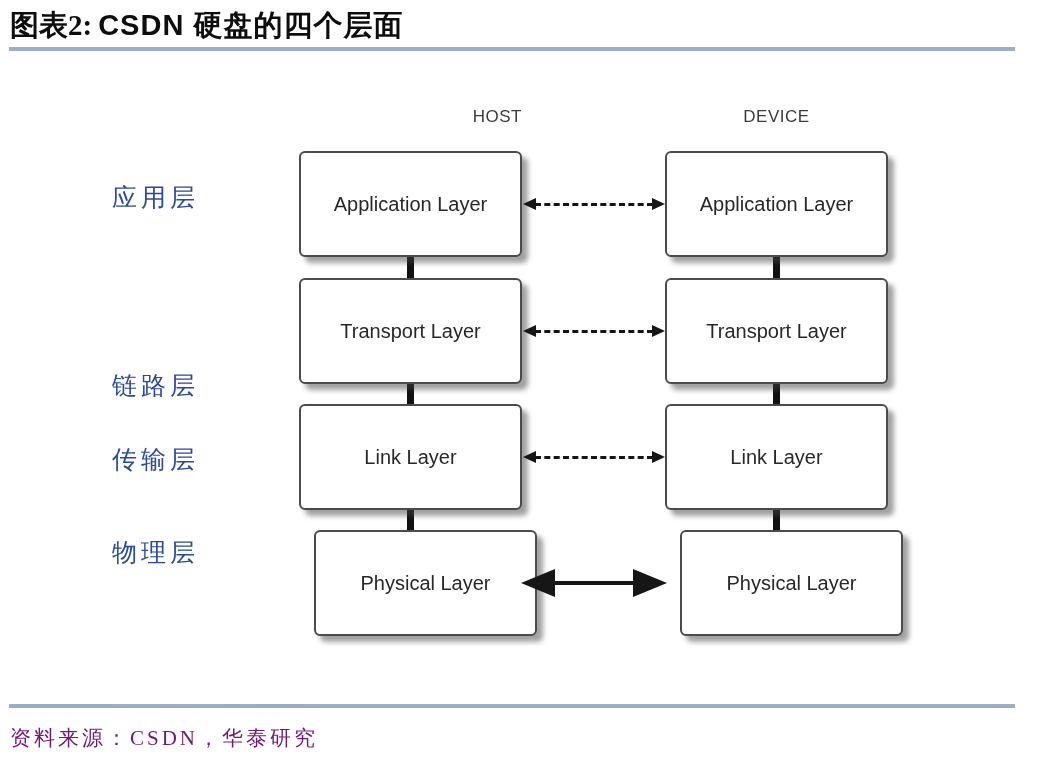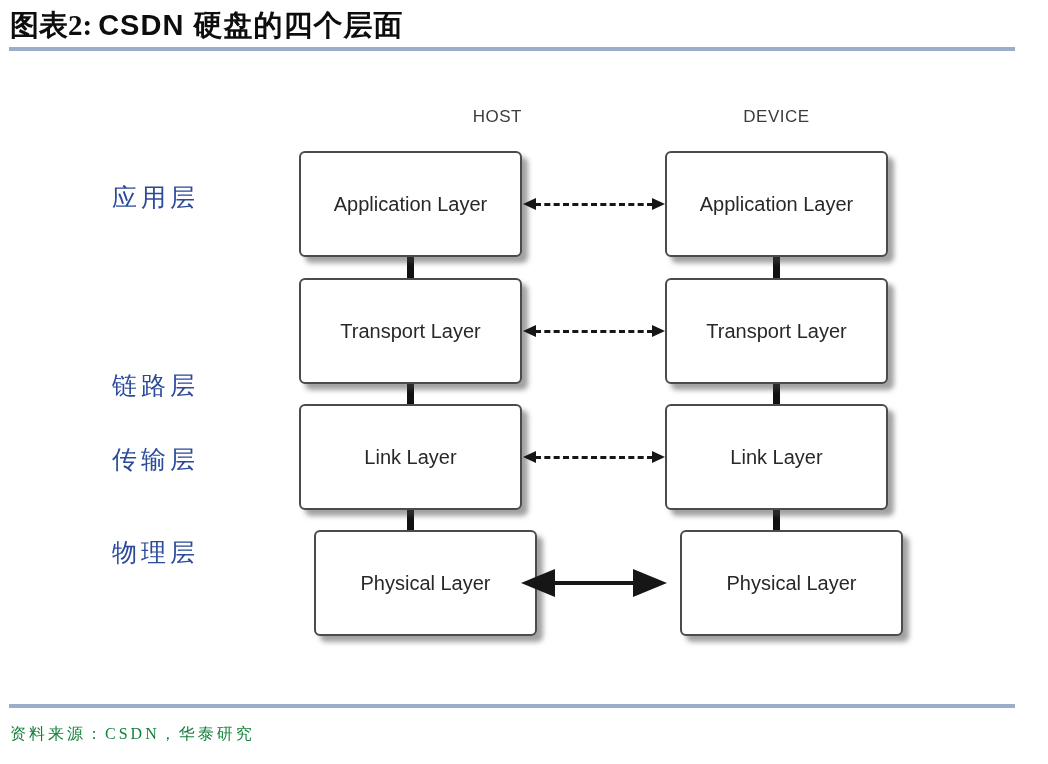--- a/index.html
+++ b/index.html
@@ -144,22 +144,22 @@
   .cn0 { top: 181px; }
   .cn1 { top: 321px; margin-top: 48px; }
   .cn2 { top: 443px; }
   .cn3 { top: 536px; }
 
   
   .source-line {
     position: absolute;
     left: 10px;
     top: 724px;
-    font-size: 16px;
-    color: #15803d;
+    font-size: 21px;
+    color: #701a75;
     letter-spacing: 3px;
     font-family: "Liberation Serif", "DejaVu Serif", serif;
     white-space: nowrap;
     text-align: right;
   }
 </style>
 </head>
 <body>
 
 <div class="page">

